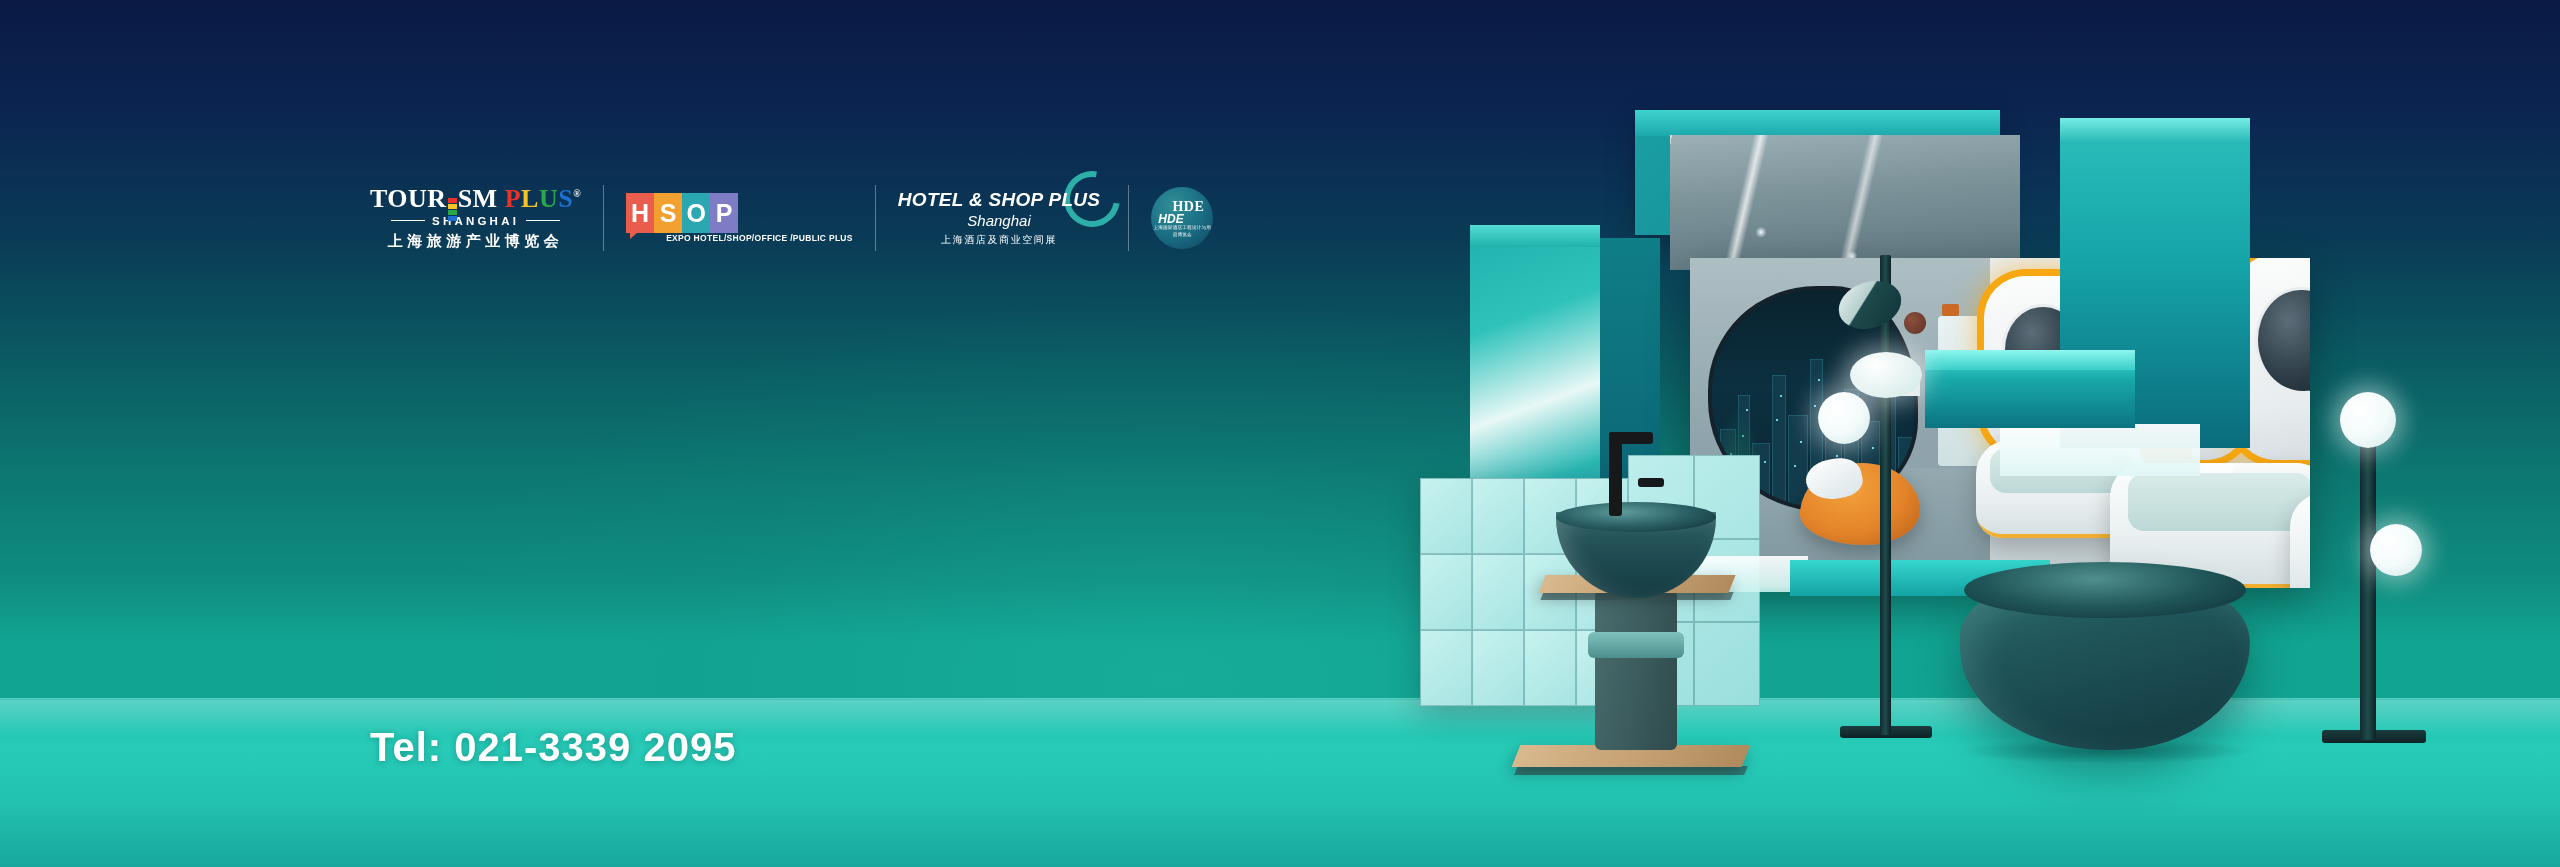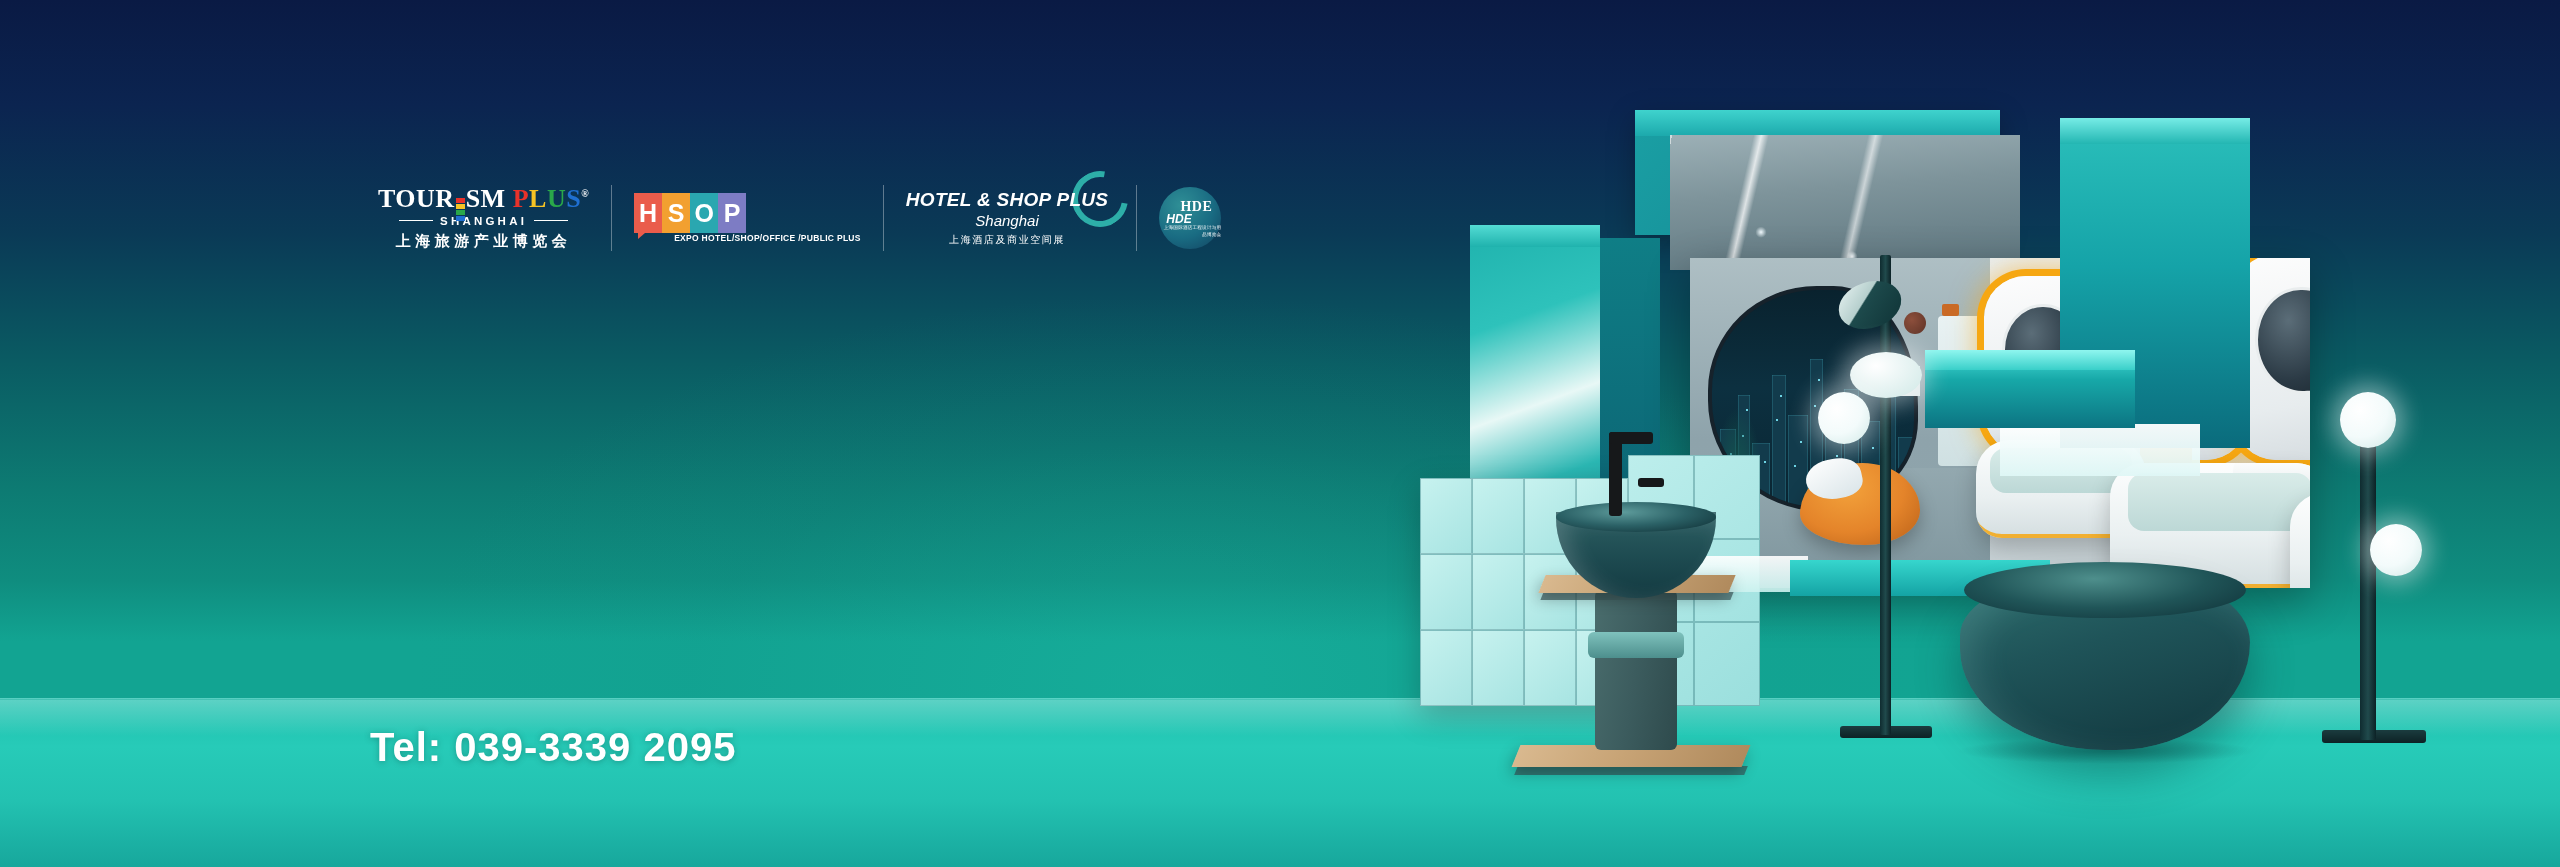--- a/index.html
+++ b/index.html
@@ -40,21 +40,21 @@
   }
   .horizon {
     position:absolute; left:0; right:0; top:698px; height:4px;
     background:linear-gradient(180deg,rgba(160,255,245,.55),rgba(30,190,175,0));
   }
 
   
   .text-col { position:absolute; left:370px; top:0; width:1000px; height:867px; }
 
   
-  .logo-row { position:absolute; top:172px; left:8px; display:flex; align-items:center; height:92px; }
+  .logo-row { position:absolute; top:172px; left:0; display:flex; align-items:center; height:92px; }
   .logo-divider { width:1px; height:66px; background:rgba(255,255,255,.35); margin:0 22px; }
 
   
   .tp { text-align:center; color:#fff; }
   .tp-main { font-family:"Liberation Serif","DejaVu Serif",serif; font-weight:bold;
              font-size:26px; letter-spacing:.5px; line-height:1; white-space:nowrap; position:relative; }
   .tp-main .dot-i { position:relative; display:inline-block; width:11px; }
   .tp-main .dot-i i { position:absolute; left:1px; width:9px; display:block; }
   .tp-main .dot-i i.r { top:-9px; height:5px;  background:#e8322a; }
   .tp-main .dot-i i.y { top:-3px; height:5px;  background:#f6c324; }
@@ -94,21 +94,21 @@
     border-right-color:transparent; transform:rotate(-35deg); opacity:.95;
   }
   .hs-1 { font-size:19px; font-weight:bold; font-style:italic; letter-spacing:.3px; white-space:nowrap; position:relative; z-index:2; }
   .hs-2 { font-size:15px; font-style:italic; margin-top:1px; position:relative; z-index:2; }
   .hs-3 { font-size:10px; letter-spacing:1.6px; margin-top:4px; white-space:nowrap; position:relative; z-index:2; }
 
   
   .hde {
     width:62px; height:62px; border-radius:50%;
     background:radial-gradient(circle at 35% 30%, #2f8f96 0%, #196b82 55%, #12415f 100%);
-    position:relative; color:#fff; text-align:right;
+    position:relative; color:#fff; text-align:center;
   }
   .hde-big { position:absolute; right:9px; top:12px; font-family:"Liberation Serif",serif;
              font-weight:bold; font-size:14px; letter-spacing:.5px; }
   .hde-sm  { position:absolute; left:7px; top:25px; font-style:italic; font-weight:bold; font-size:12px; }
   .hde-cn  { position:absolute; left:0; right:0; top:38px; font-size:4.6px; line-height:1.45; letter-spacing:.2px; }
 
   
   .sub-title {
     position:absolute; top:327px; left:0; color:#fff;
     font-size:22px; font-weight:bold; letter-spacing:.6px; white-space:nowrap;
@@ -561,15 +561,15 @@
 
       <div class="logo-divider"></div>
 
       <div class="hde">
         <div class="hde-big">HDE</div>
         <div class="hde-sm">HDE</div>
         <div class="hde-cn">上海国际酒店工程设计与用品博览会</div>
       </div>
     </div>
 
-    <div class="tel">Tel: 039-3339 2095</div>
+    <div class="tel">Tel: 021-3339 2095</div>
   </div>
 </div>
 
 </body></html>

